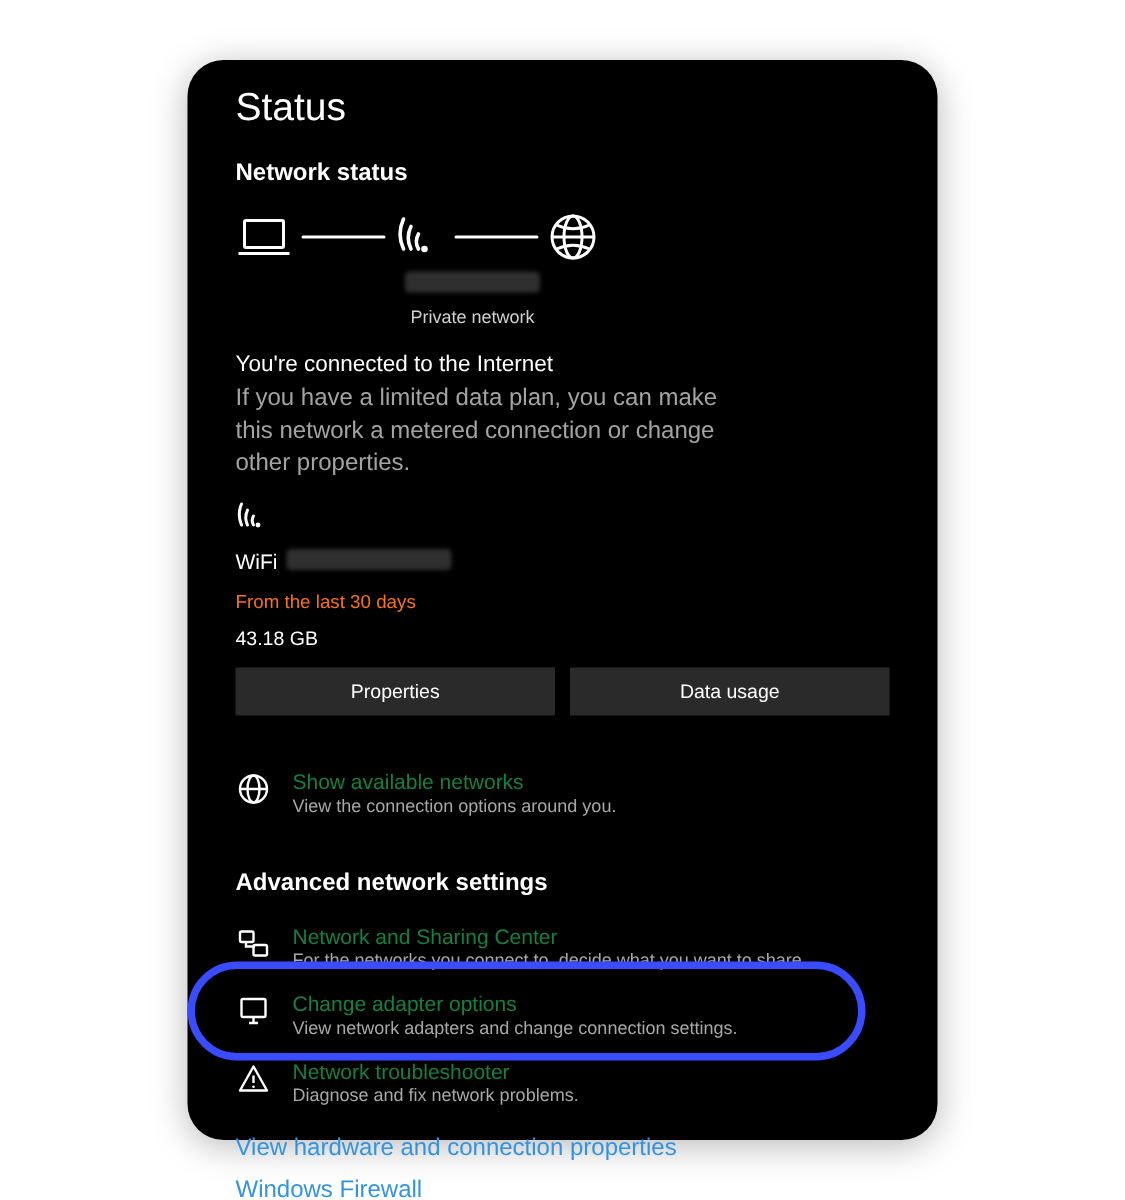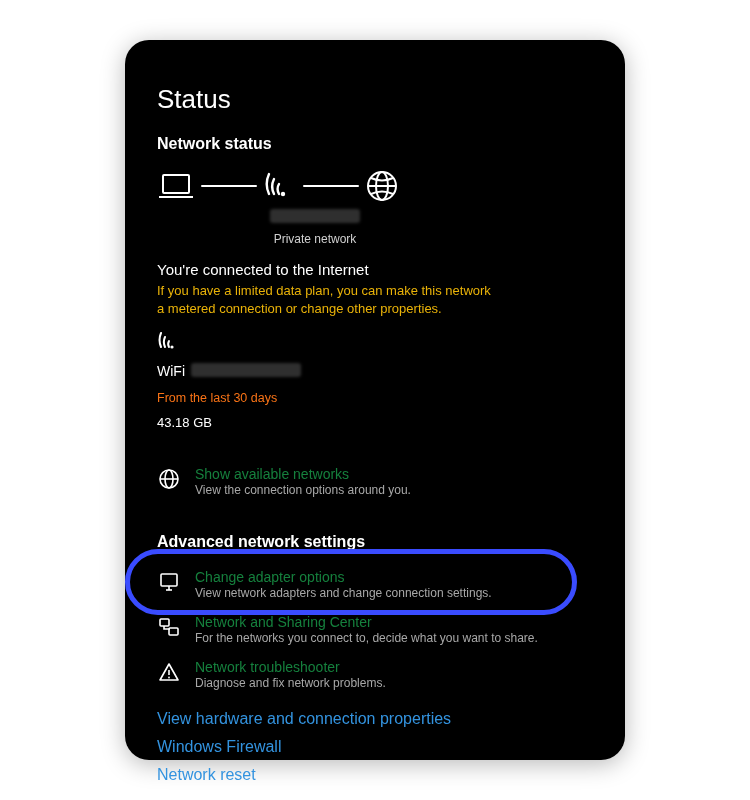--- a/index.html
+++ b/index.html
@@ -14,21 +14,21 @@
     justify-content: center;
   }
   .panel {
     width: 500px;
     height: 720px;
     background: #000000;
     border-radius: 24px;
     box-shadow: 0 4px 24px rgba(0,0,0,0.28);
     position: relative;
     overflow: visible;
-    padding: 44px 0 28px 0;
+    padding: 16px 0 28px 0;
   }
   .inner { padding: 0 32px; }
   .page-title {
     font-size: 26px;
     font-weight: 400;
     margin-bottom: 20px;
   }
   .section-header {
     font-size: 16px;
     font-weight: 600;
@@ -55,21 +55,21 @@
     display: inline-block;
     height: 14px;
     border-radius: 3px;
     background: #2f2f2f;
     filter: blur(1.5px);
     margin-bottom: 2px;
   }
   .caption-small { font-size: 12px; color: #d0d0d0; }
   .connected-block { margin-top: 14px; }
   .connected-title { font-size: 15px; margin-bottom: 4px; }
-  .connected-desc { font-size: 13px; color: #eab308; line-height: 1.35; max-width: 340px; }
+  .connected-desc { font-size: 16px; color: #a3a3a3; line-height: 1.35; max-width: 340px; }
   .conn-row {
     display: flex;
     align-items: flex-start;
     margin-top: 14px;
     gap: 8px;
     flex-direction: column;
   }
   .conn-text { flex: 1; min-width: 0; }
   .conn-row .wifi-glyph { flex: 0 0 24px; }
   .conn-name-row { display: flex; align-items: center; gap: 6px; }
@@ -197,71 +197,75 @@
         <div class="conn-text">
           <div class="conn-name-row">
             <span style="font-size:14px;">WiFi</span>
             <span class="blurblock" style="width:110px;"></span>
           </div>
           <div class="conn-sub">From the last 30 days</div>
         </div>
         <div class="conn-usage">43.18 GB</div>
       </div>
 
+      <div class="btn-row">
+        <button class="flat-btn">Properties</button>
+        <button class="flat-btn">Data usage</button>
+      </div>
     </div>
 
     <div class="spacer-md"></div>
 
     <div class="option-item">
       <span class="option-icon">
         <svg width="22" height="22" viewBox="0 0 22 22" fill="none" stroke="#ffffff" stroke-width="1.6">
           <circle cx="11" cy="11" r="9"></circle>
           <ellipse cx="11" cy="11" rx="4" ry="9"></ellipse>
           <line x1="2" y1="11" x2="20" y2="11"></line>
         </svg>
       </span>
       <div class="option-text">
         <div class="title">Show available networks</div>
         <div class="desc">View the connection options around you.</div>
       </div>
     </div>
 
     <div class="adv-header">Advanced network settings</div>
 
+    <div class="option-item">
+      <span class="option-icon">
+        <svg width="22" height="22" viewBox="0 0 22 22" fill="none" stroke="#ffffff" stroke-width="1.6">
+          <rect x="2" y="3" width="9" height="7" rx="1"></rect>
+          <rect x="11" y="12" width="9" height="7" rx="1"></rect>
+          <path d="M6 10 v3 h6"></path>
+        </svg>
+      </span>
+      <div class="option-text">
+        <div class="title">Network and Sharing Center</div>
+        <div class="desc">For the networks you connect to, decide what you want to share.</div>
+      </div>
+    </div>
+
     <div class="option-item rel">
       <div class="highlight-ring"></div>
       <span class="option-icon">
         <svg width="22" height="22" viewBox="0 0 22 22" fill="none" stroke="#ffffff" stroke-width="1.6">
           <rect x="3" y="3" width="16" height="12" rx="1"></rect>
           <line x1="8" y1="19" x2="14" y2="19"></line>
           <line x1="11" y1="15" x2="11" y2="19"></line>
         </svg>
       </span>
       <div class="option-text">
         <div class="title">Change adapter options</div>
         <div class="desc">View network adapters and change connection settings.</div>
       </div>
     </div>
 
     <div class="option-item">
       <span class="option-icon">
-        <svg width="22" height="22" viewBox="0 0 22 22" fill="none" stroke="#ffffff" stroke-width="1.6">
-          <rect x="2" y="3" width="9" height="7" rx="1"></rect>
-          <rect x="11" y="12" width="9" height="7" rx="1"></rect>
-          <path d="M6 10 v3 h6"></path>
-        </svg>
-      </span>
-      <div class="option-text">
-        <div class="title">Network and Sharing Center</div>
-        <div class="desc">For the networks you connect to, decide what you want to share.</div>
-      </div>
-    </div>
-
-    <div class="option-item">
-      <span class="option-icon">
         <svg width="22" height="22" viewBox="0 0 22 22" fill="none" stroke="#ffffff" stroke-width="1.6" stroke-linejoin="round">
           <path d="M11 3 L20 19 L2 19 Z"></path>
           <line x1="11" y1="9" x2="11" y2="14"></line>
           <circle cx="11" cy="16.5" r="0.9" fill="#ffffff" stroke="none"></circle>
         </svg>
       </span>
       <div class="option-text">
         <div class="title">Network troubleshooter</div>
         <div class="desc">Diagnose and fix network problems.</div>
       </div>

